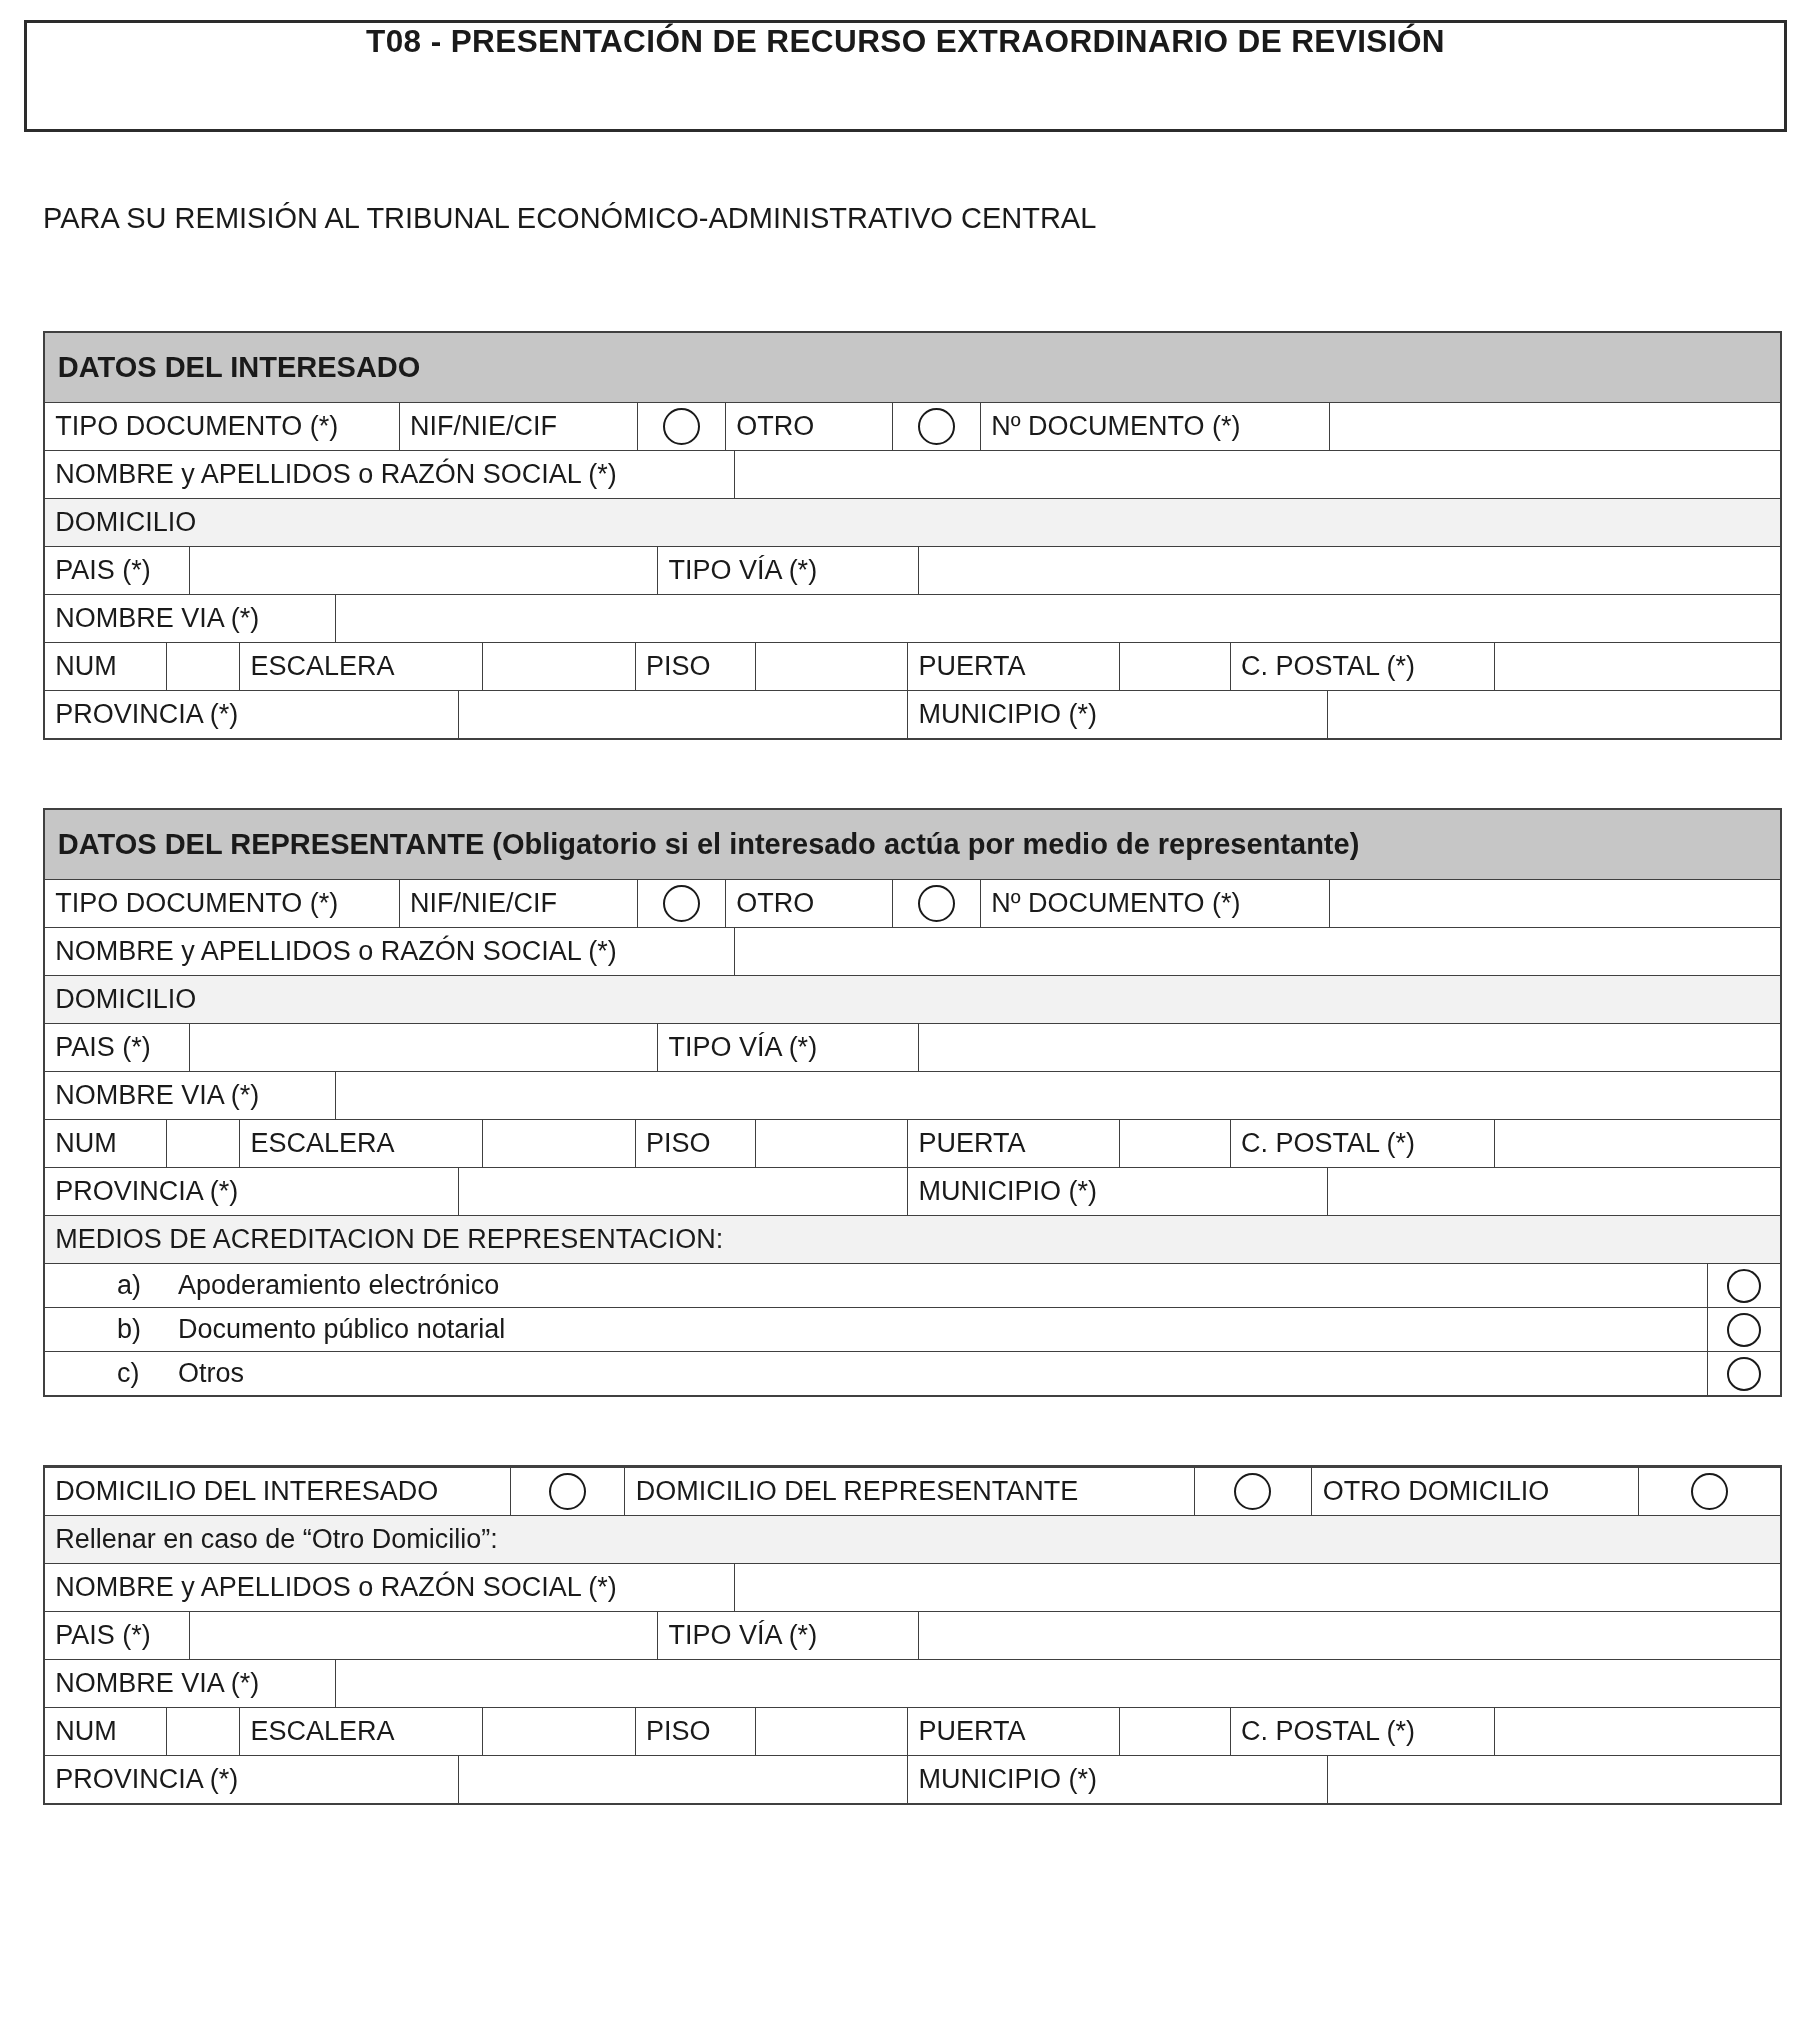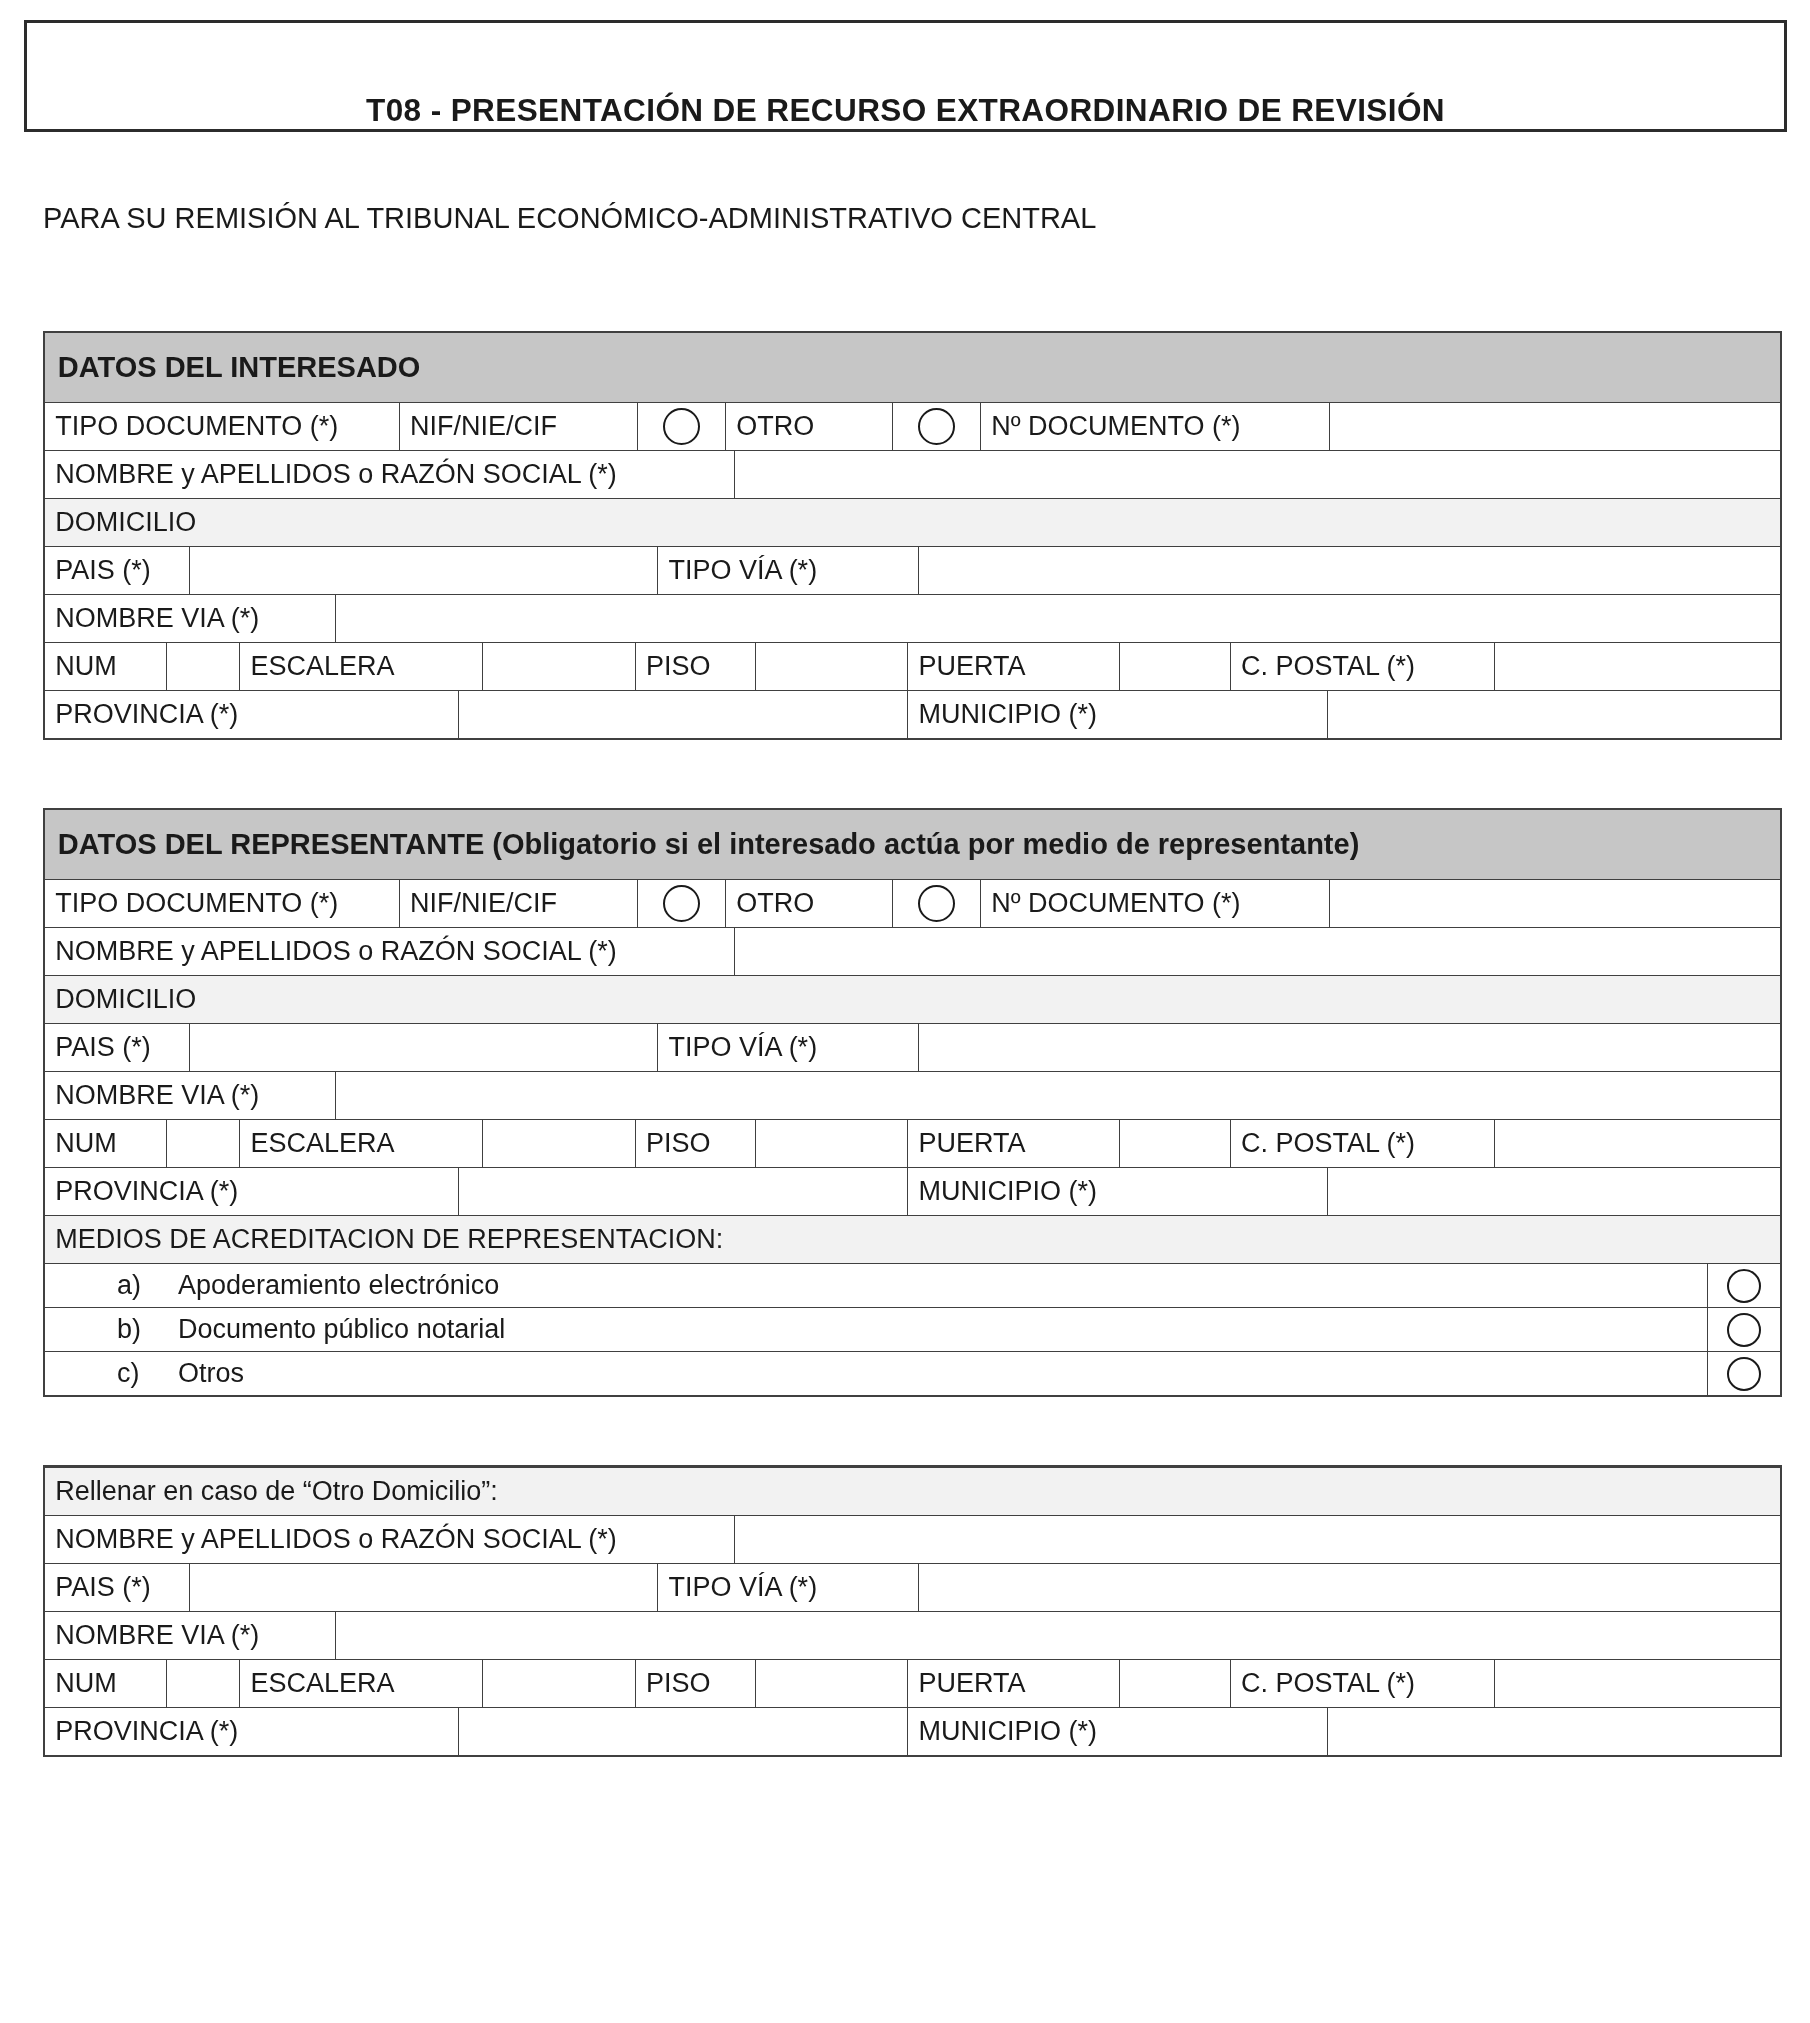--- a/index.html
+++ b/index.html
@@ -10,21 +10,21 @@
     font-family: "Liberation Sans", sans-serif;
     color: #1a1a1a;
     overflow: hidden;
   }
   .page { padding: 20.4px 24px 25.6px; }
 
   .title-box {
     border: 3.4px solid #2c2c2c;
     height: 112px;
     display: flex;
-    align-items: flex-end;
+    align-items: flex-start;
     justify-content: center;
   }
   .title-box .title-text {
     font-size: 31.5px;
     font-weight: bold;
     letter-spacing: 0.4px;
   }
 
   .subtitle {
     margin: 70px 0 0 19px;
@@ -256,20 +256,34 @@
       </div>
       <div class="cell radio-cell medios-radio-cell">
         <span class="radio small"></span>
       </div>
     </div>
   </section>
 
   <section class="sec gap">
 
 
+    <div class="row">
+      <div class="cell" style="width:26.8%">DOMICILIO DEL INTERESADO</div>
+      <div class="cell radio-cell" style="width:6.6%">
+        <span class="radio"></span>
+      </div>
+      <div class="cell" style="width:32.8%">DOMICILIO DEL REPRESENTANTE</div>
+      <div class="cell radio-cell" style="width:6.8%">
+        <span class="radio"></span>
+      </div>
+      <div class="cell" style="width:18.8%">OTRO DOMICILIO</div>
+      <div class="cell radio-cell" style="flex:1">
+        <span class="radio"></span>
+      </div>
+    </div>
 
     <div class="row sub">
       <div class="cell">Rellenar en caso de “Otro Domicilio”:</div>
     </div>
 
     <div class="row">
       <div class="cell" style="width:39.7%">NOMBRE y APELLIDOS o RAZÓN SOCIAL (*)</div>
       <div class="cell input-cell" style="flex:1"></div>
     </div>
 

